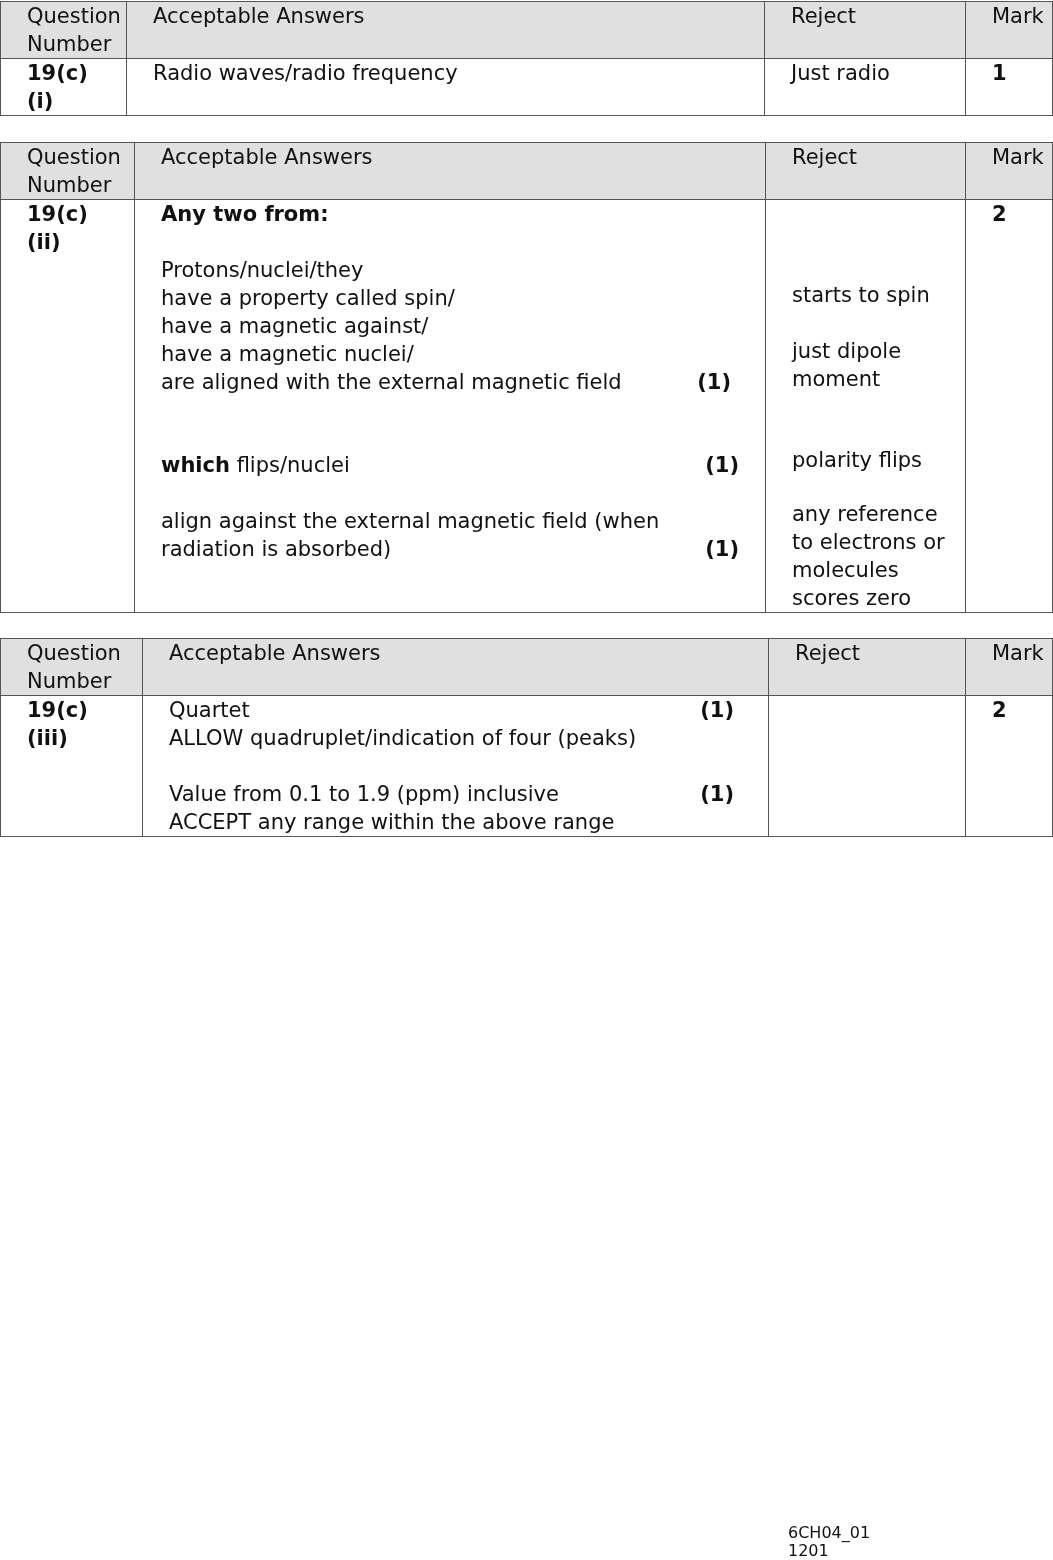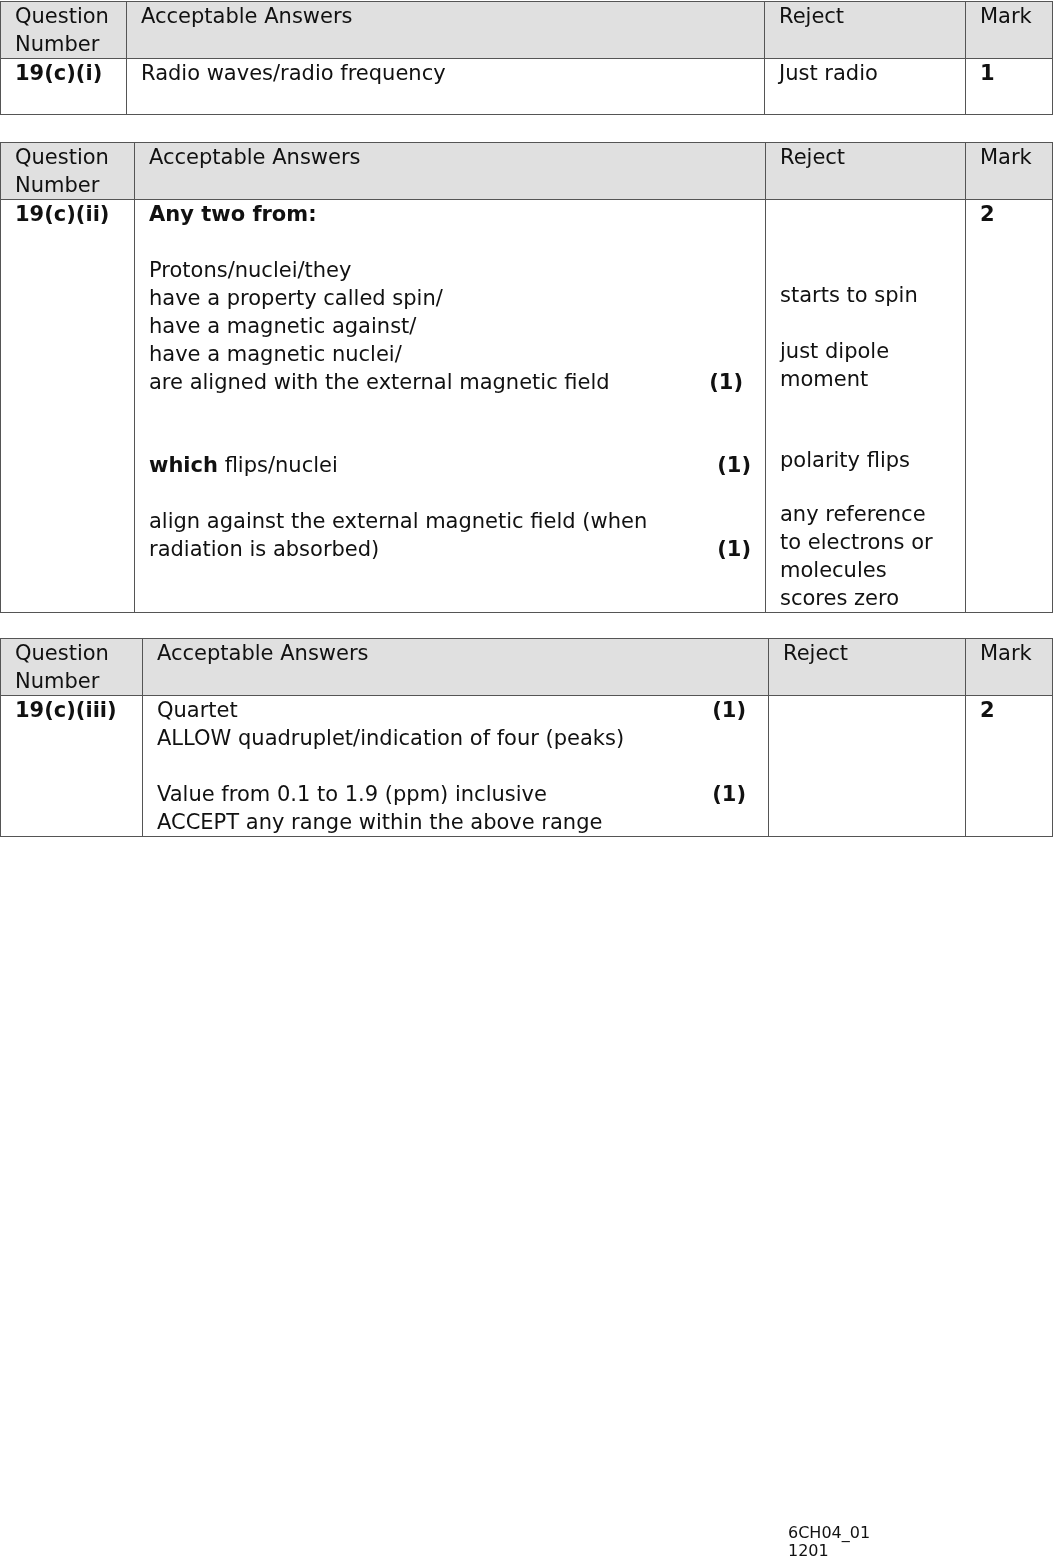--- a/index.html
+++ b/index.html
@@ -1,18 +1,18 @@
 <!DOCTYPE html>
 <html><head>
 <meta charset="utf-8">
 <style>
   html, body { margin: 0; padding: 0; background: #ffffff; }
   body { width: 1053px; height: 1560px; position: relative; font-family: "DejaVu Sans", sans-serif; font-size: 21px; color: #111; overflow: hidden; }
   table.ms { position: absolute; left: 0; border-collapse: collapse; table-layout: fixed; }
-  table.ms td { border: 1.5px solid #555; vertical-align: top; padding: 0 14px; line-height: 28px; }
+  table.ms td { border: 1.5px solid #555; vertical-align: top; padding: 0 26px; line-height: 28px; }
   table.ms tr.head td { background: #e0e0e0; height: 55px; }
   .qnum { font-weight: bold; }
   .mark { font-weight: bold; }
   .line { display: block; white-space: pre; position: relative; }
   .pt { position: absolute; right: 0; font-weight: bold; }
   .b { font-weight: bold; }
   .gap { display: block; height: 28px; }
   .footer { position: absolute; left: 788px; top: 1524px; font-size: 16px; line-height: 18px; width: 90px; }
 </style>
 </head>

